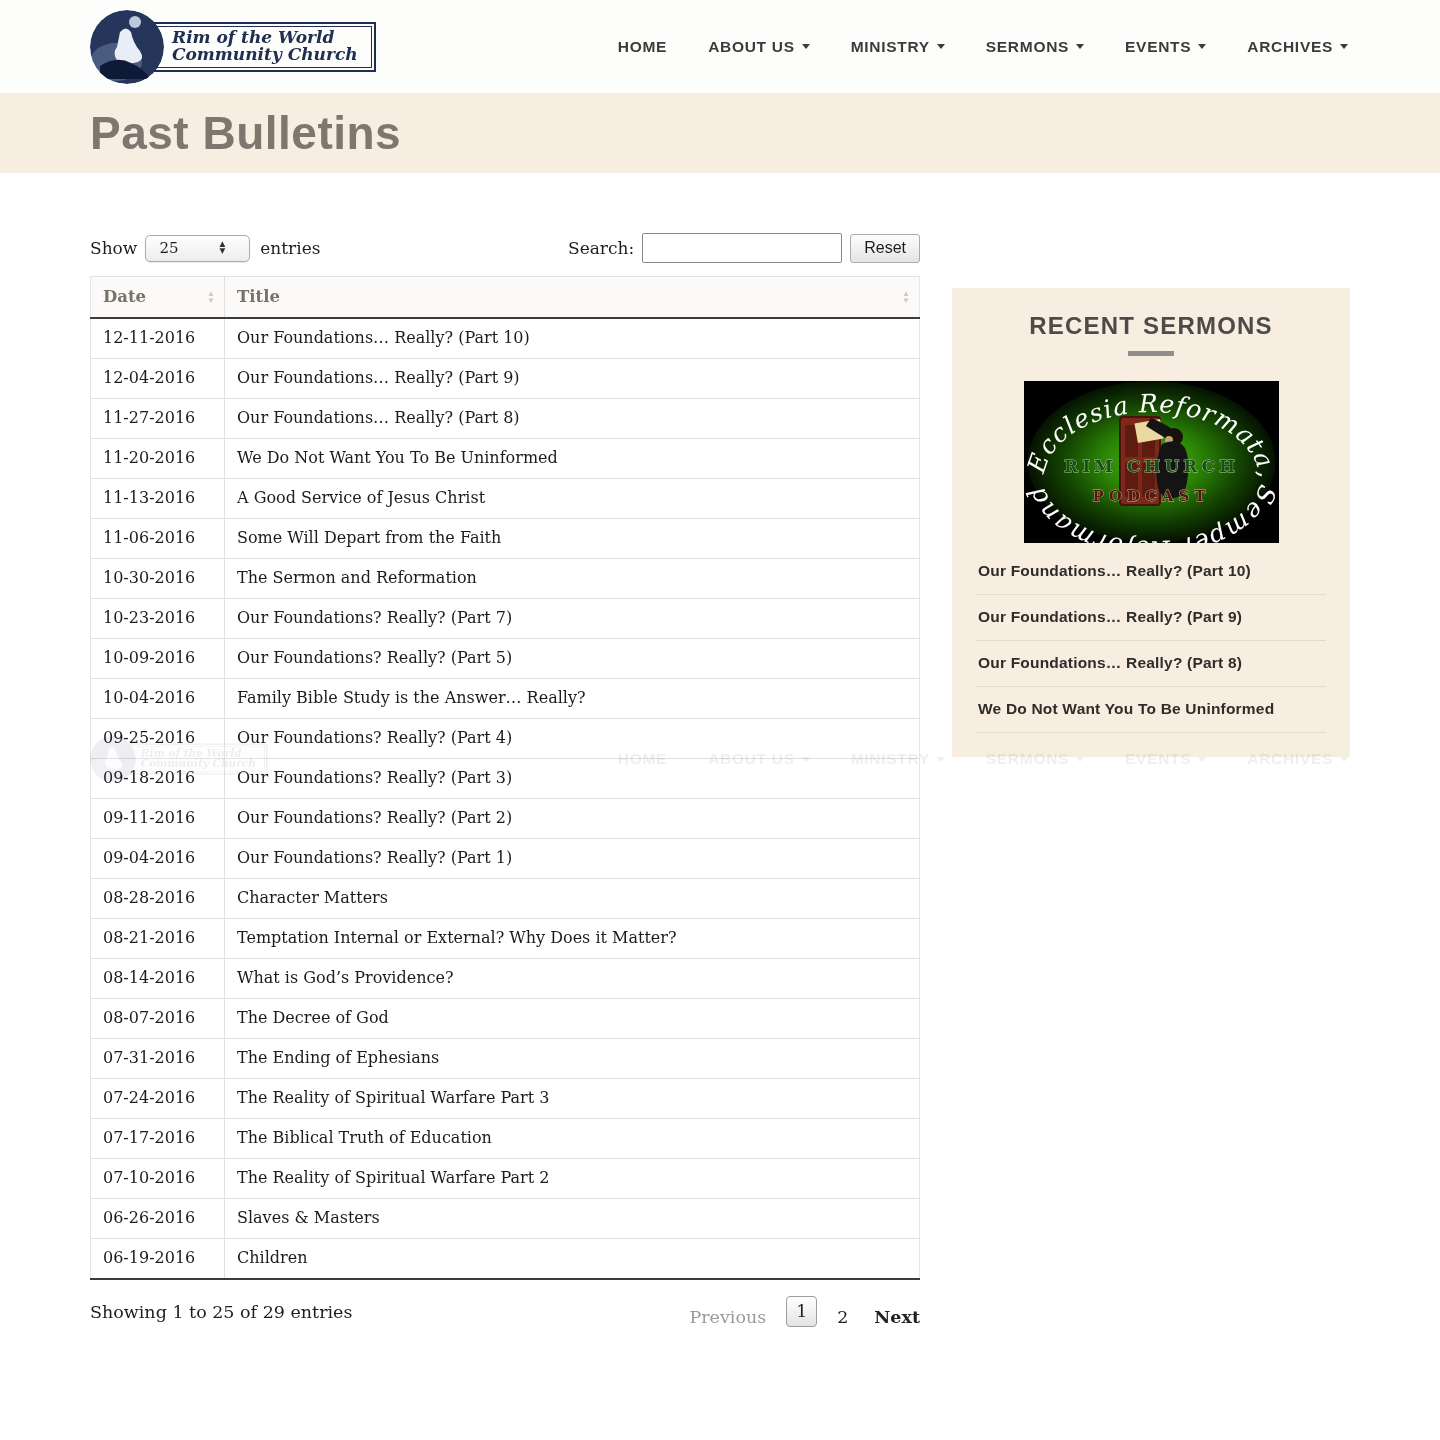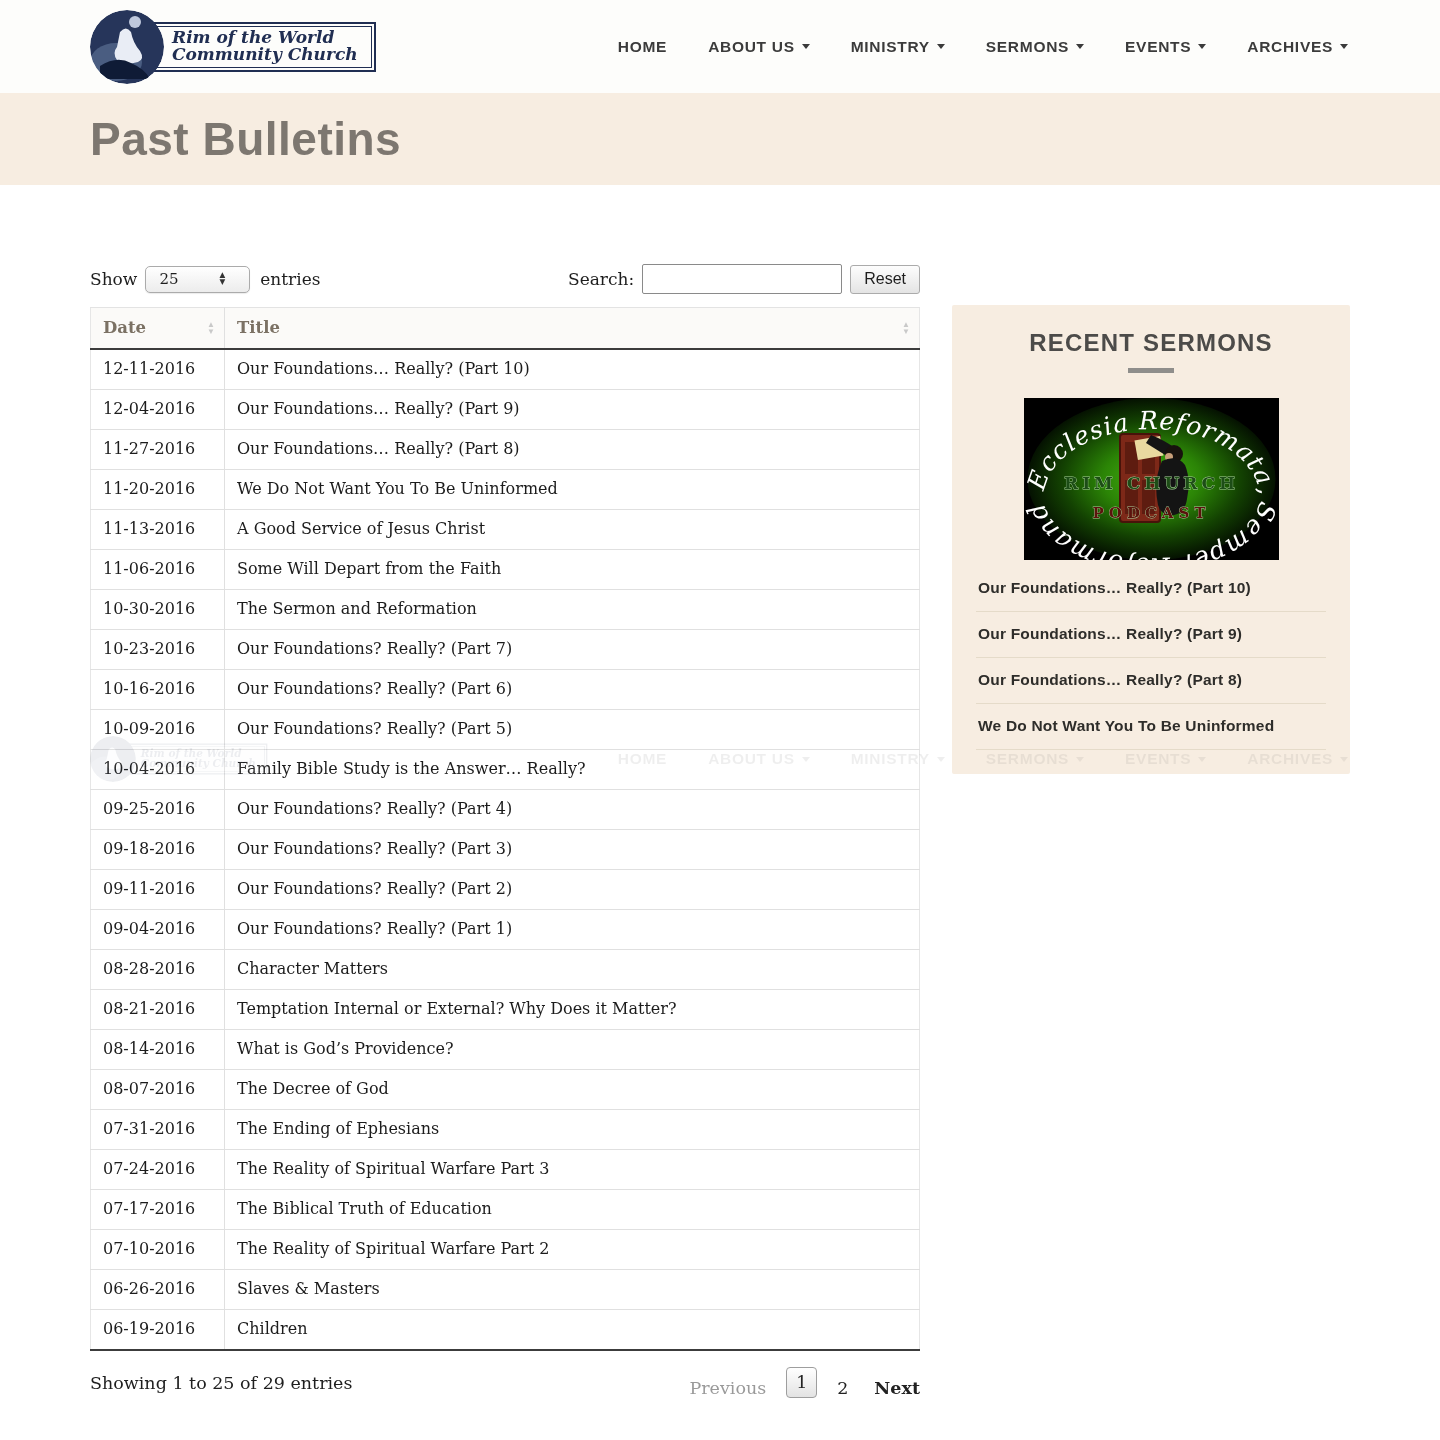--- a/index.html
+++ b/index.html
@@ -31,29 +31,29 @@
     color:#3b3b3b; cursor:pointer; white-space:nowrap; display:flex; align-items:center;
   }
   .nav-item:first-child { margin-left:0; }
   .caret {
     display:inline-block; margin-left:7px; width:0; height:0;
     border-left:4.5px solid transparent; border-right:4.5px solid transparent;
     border-top:5px solid #3b3b3b;
   }
 
   
-  .title-band { height:92px; background:#f7ede1; display:flex; align-items:center; padding:0 90px; }
+  .title-band { height:80px; background:#f7ede1; display:flex; align-items:center; padding:0 90px; }
   .page-title { margin:0; font-size:46px; font-weight:800; color:#7d7770; letter-spacing:0.5px; }
 
   
   .main-wrap { position:relative; padding:0 90px; }
   .main-col { width:830px; }
 
   .controls {
-    margin-top:79px; display:flex; justify-content:space-between; align-items:center;
+    margin-top:60px; display:flex; justify-content:space-between; align-items:center;
     font-family:"DejaVu Serif", serif; font-size:17px; color:#1e1e1e; width:830px;
   }
   .ctrl-left, .ctrl-right { display:flex; align-items:center; }
   .ctrl-left span { margin-right:8px; }
   .entries-label { margin-left:2px;text-align:right; }
   .select-box {
     display:inline-flex; align-items:center; border:1px solid #ababab; border-radius:5px;
     background:linear-gradient(#ffffff,#ececec); padding:3px 8px 4px 13px;
     font-size:15px; margin-right:10px; box-shadow:0 1px 1px rgba(0,0,0,0.08); cursor:pointer;gap:17px;
   }
@@ -100,21 +100,21 @@
   .pg-current {
     display:inline-block; min-width:31px; text-align:center; padding:4px 8px 5px;
     border:1px solid #9e9e9e; border-radius:4px; background:linear-gradient(#ffffff,#e3e3e3);
     color:#222; cursor:pointer;
   }
   .pg-num { margin-left:20px; color:#222; cursor:pointer; }
   .pg-next { margin-left:26px; color:#222; font-weight:700; cursor:pointer; }
 
   
   .sidebar {
-    position:absolute; top:41px; right:90px; width:398px; background:#f7ede1;
+    position:absolute; top:55px; right:90px; width:398px; background:#f7ede1;
     padding:24px 24px 24px; border-radius:2px;
   }
   .sidebar-heading {
     margin:0; text-align:center; font-size:24px; font-weight:800;
     color:#4c4b49; letter-spacing:1.2px;
   }
   .heading-rule { width:46px; height:5px; background:#8f8e8b; margin:11px auto 25px; }
   .podcast-img { display:block; margin:0 auto; cursor:pointer; }
   .sermon-list { margin-top:6px; }
   .sermon-item {
@@ -238,24 +238,20 @@
   <tr>
     <td>10-30-2016</td>
     <td>The Sermon and Reformation</td>
   </tr>
 
   <tr>
     <td>10-23-2016</td>
     <td>Our Foundations? Really? (Part 7)</td>
   </tr>
 
-  <tr>
-    <td>10-16-2016</td>
-    <td>Our Foundations? Really? (Part 6)</td>
-  </tr>
 
   <tr>
     <td>10-09-2016</td>
     <td>Our Foundations? Really? (Part 5)</td>
   </tr>
 
   <tr>
     <td>10-04-2016</td>
     <td>Family Bible Study is the Answer… Really?</td>
   </tr>

